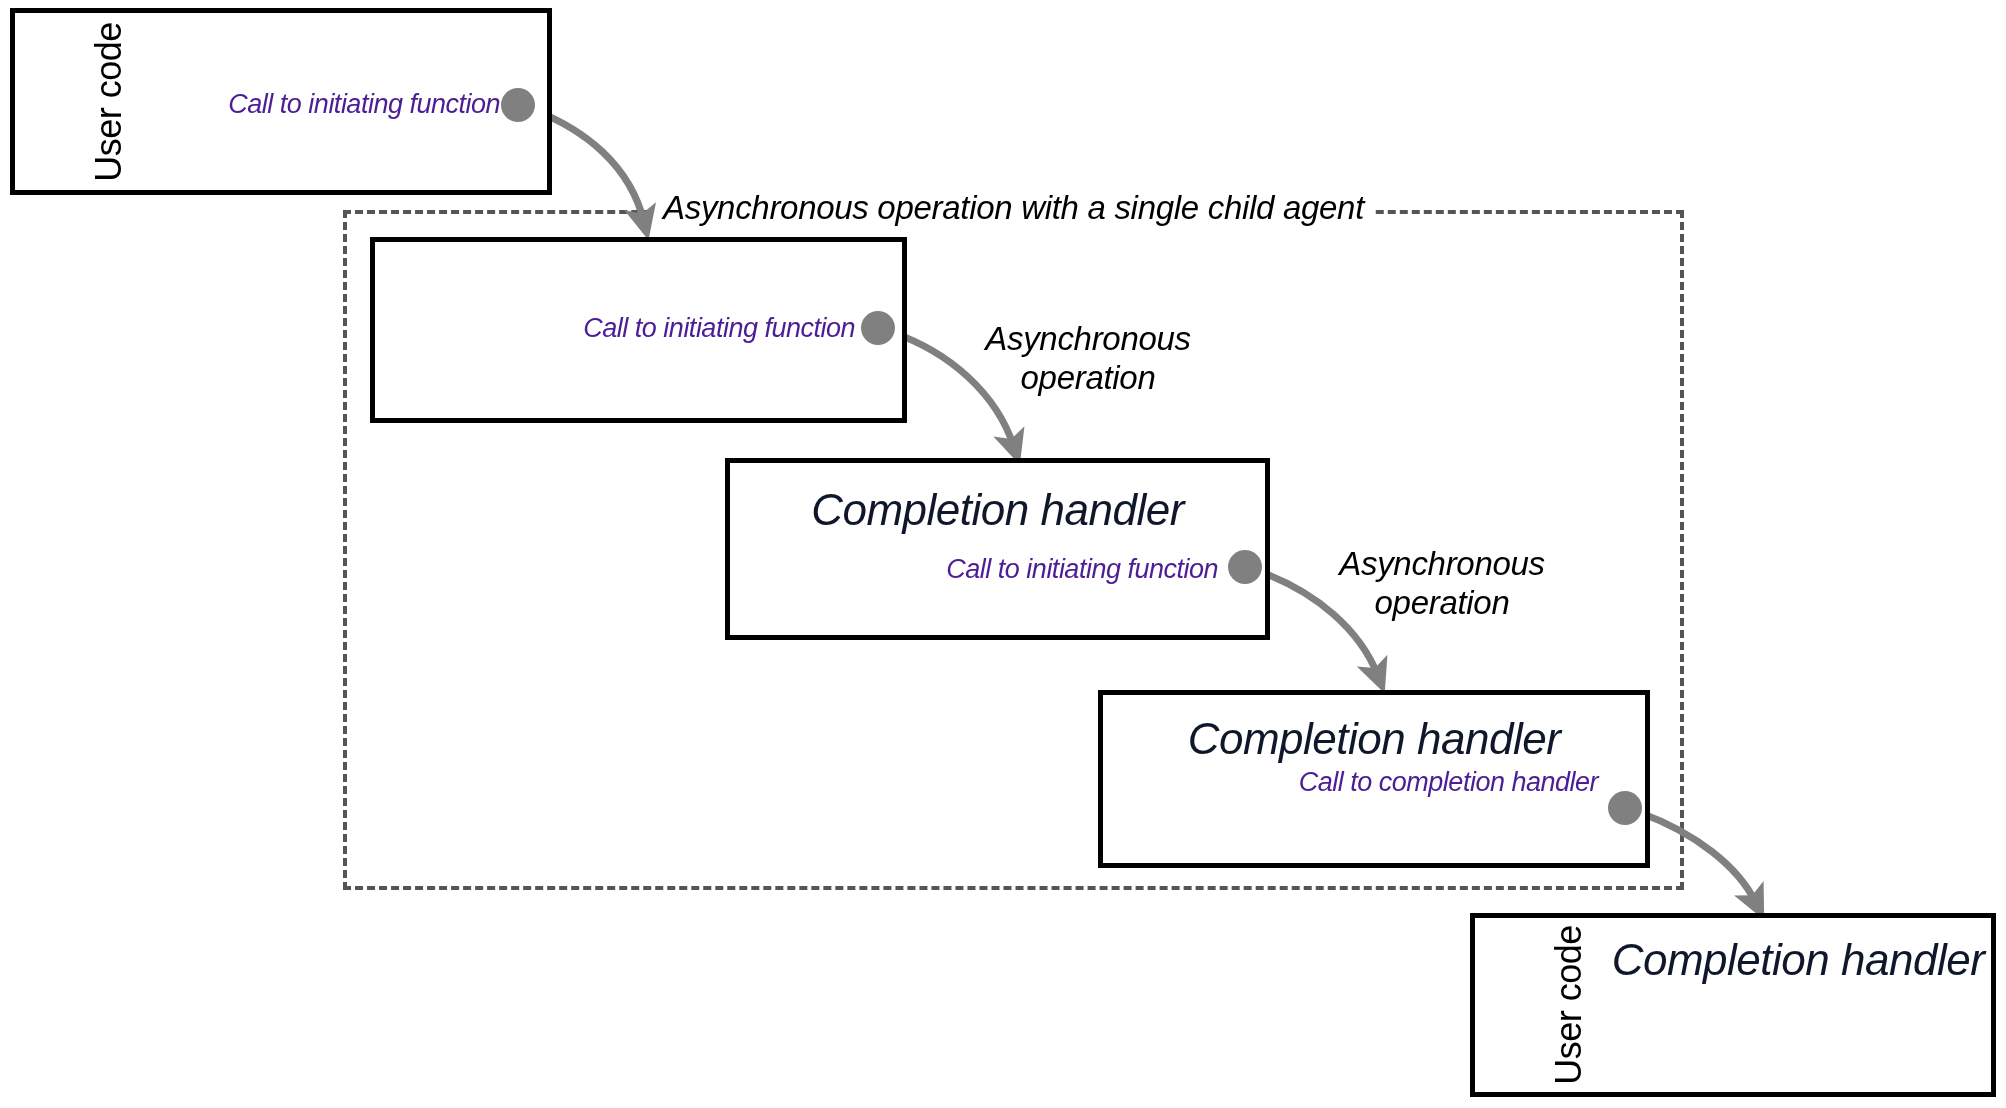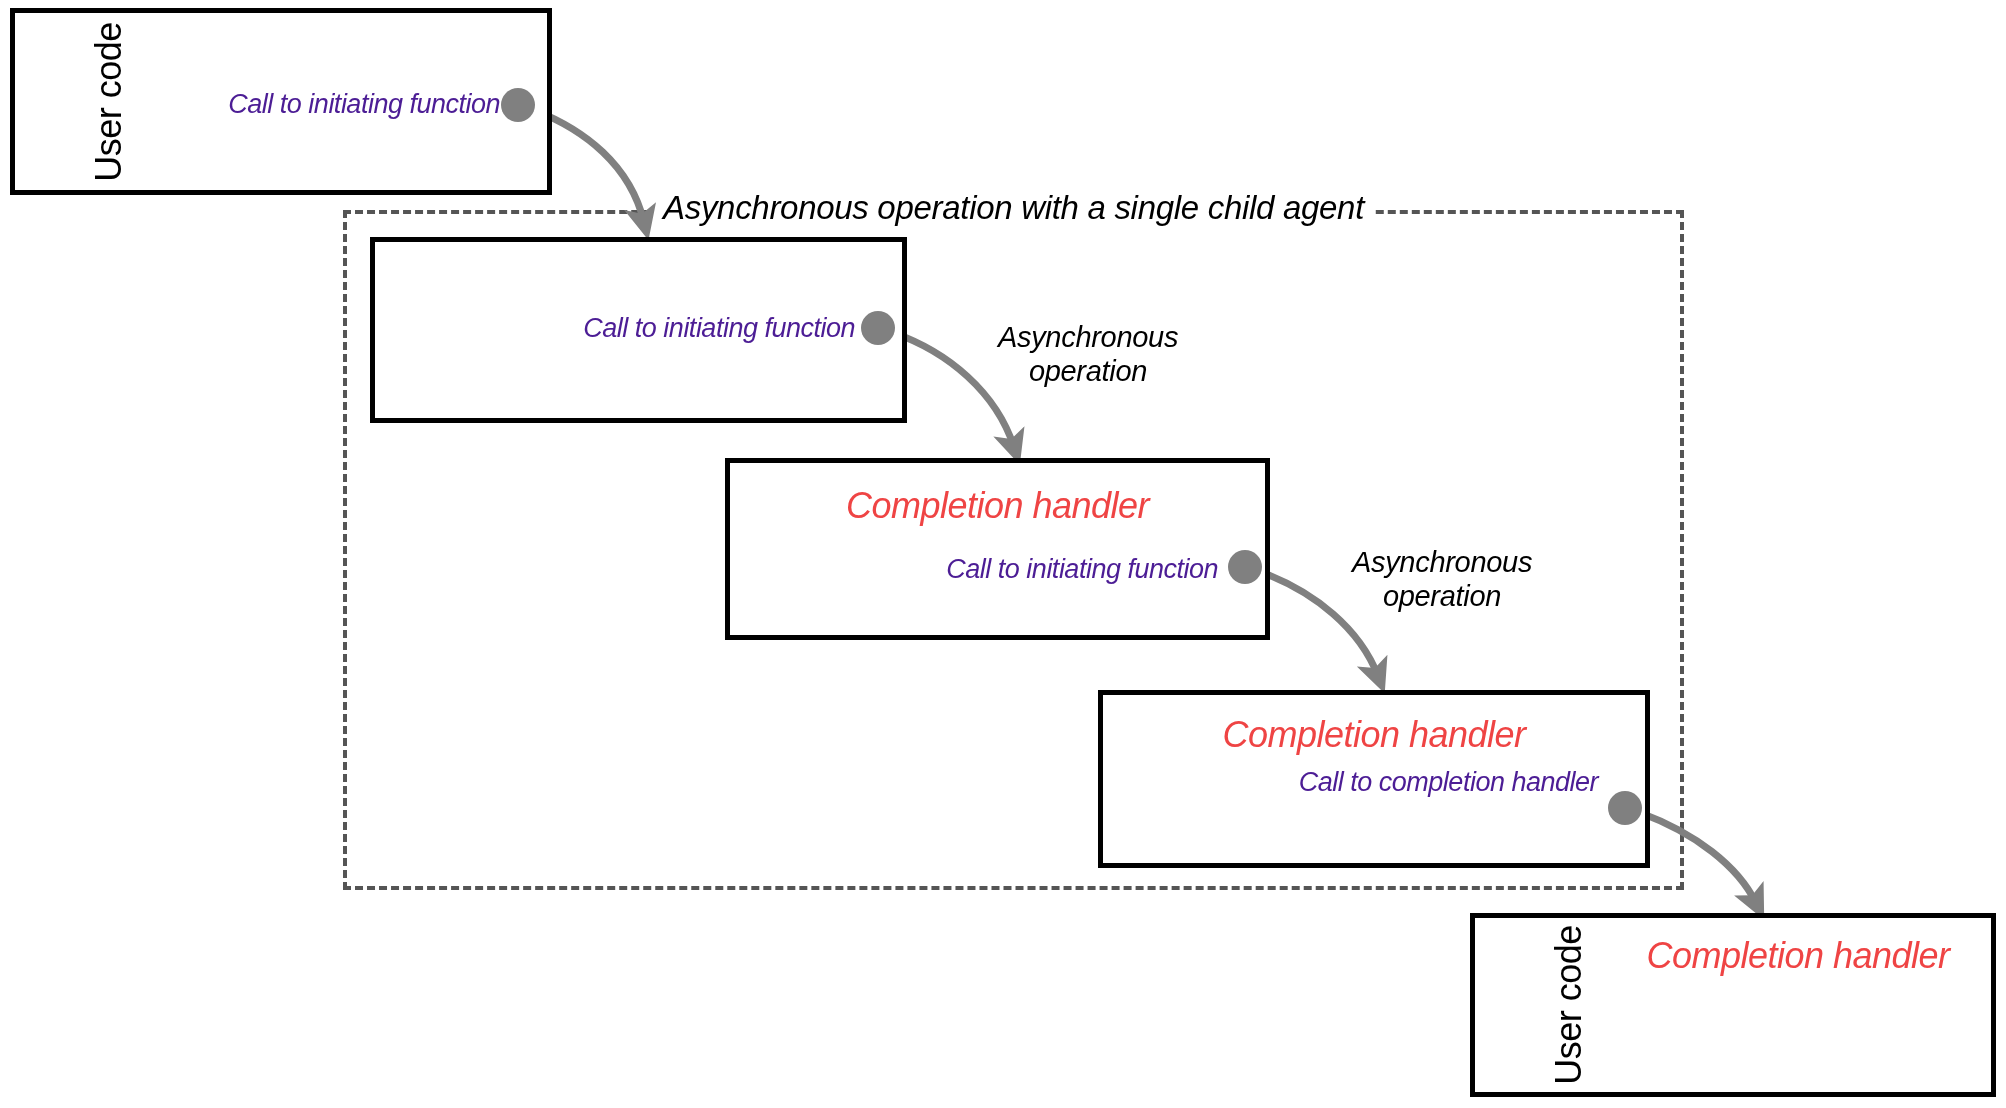--- a/index.html
+++ b/index.html
@@ -62,22 +62,22 @@
     font-style:italic;
     font-size:27px;
     color:#4c1d95;
     letter-spacing:-0.5px;
     line-height:1;
   }
   .title-text{
     position:absolute;
     white-space:nowrap;
     font-style:italic;
-    font-size:36px;
-    color:#ef4444;
+    font-size:44px;
+    color:#0f172a;
     letter-spacing:-0.5px;
     line-height:1;
   }
   
   .dot{
     position:absolute;
     width:34px;
     height:34px;
     border-radius:50%;
     background:#808080;
@@ -88,21 +88,21 @@
     position:absolute;
     left:0;top:0;
     width:2006px;
     height:1108px;
     pointer-events:none;
   }
   
   .edge-label{
     position:absolute;
     font-style:italic;
-    font-size:29px;
+    font-size:33px;
     color:#000000;
     line-height:1.18;
     text-align:center;
     white-space:pre-line;
     letter-spacing:-0.3px;
   }
 </style>
 </head>
 <body>
 

